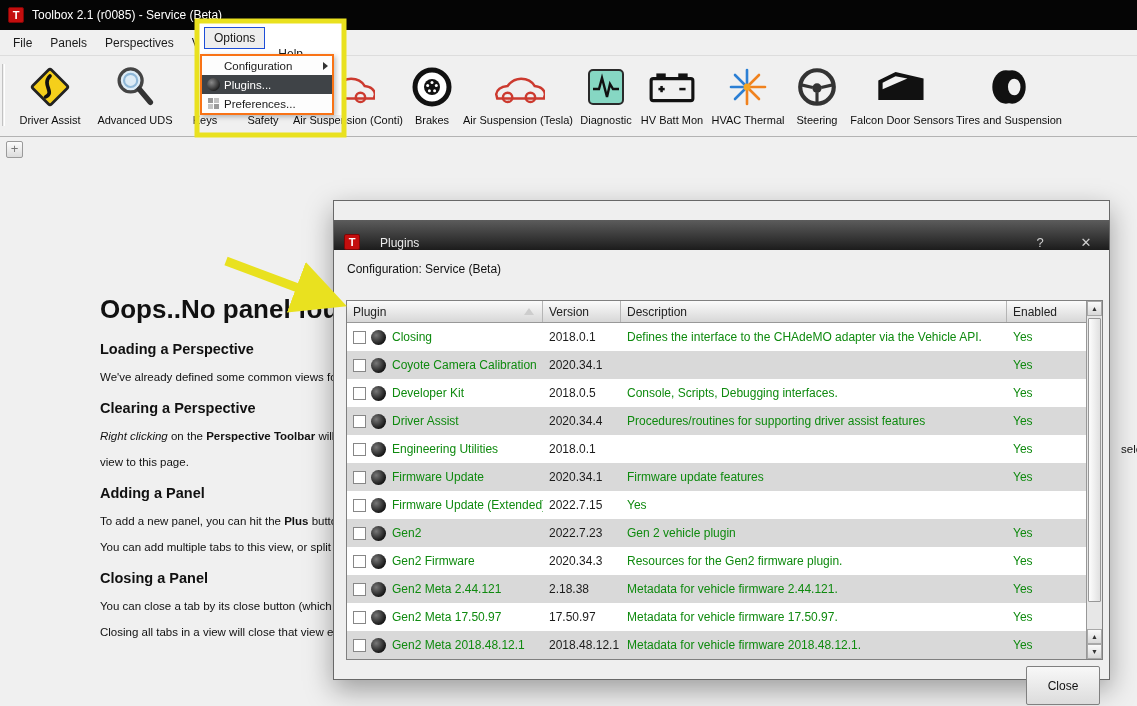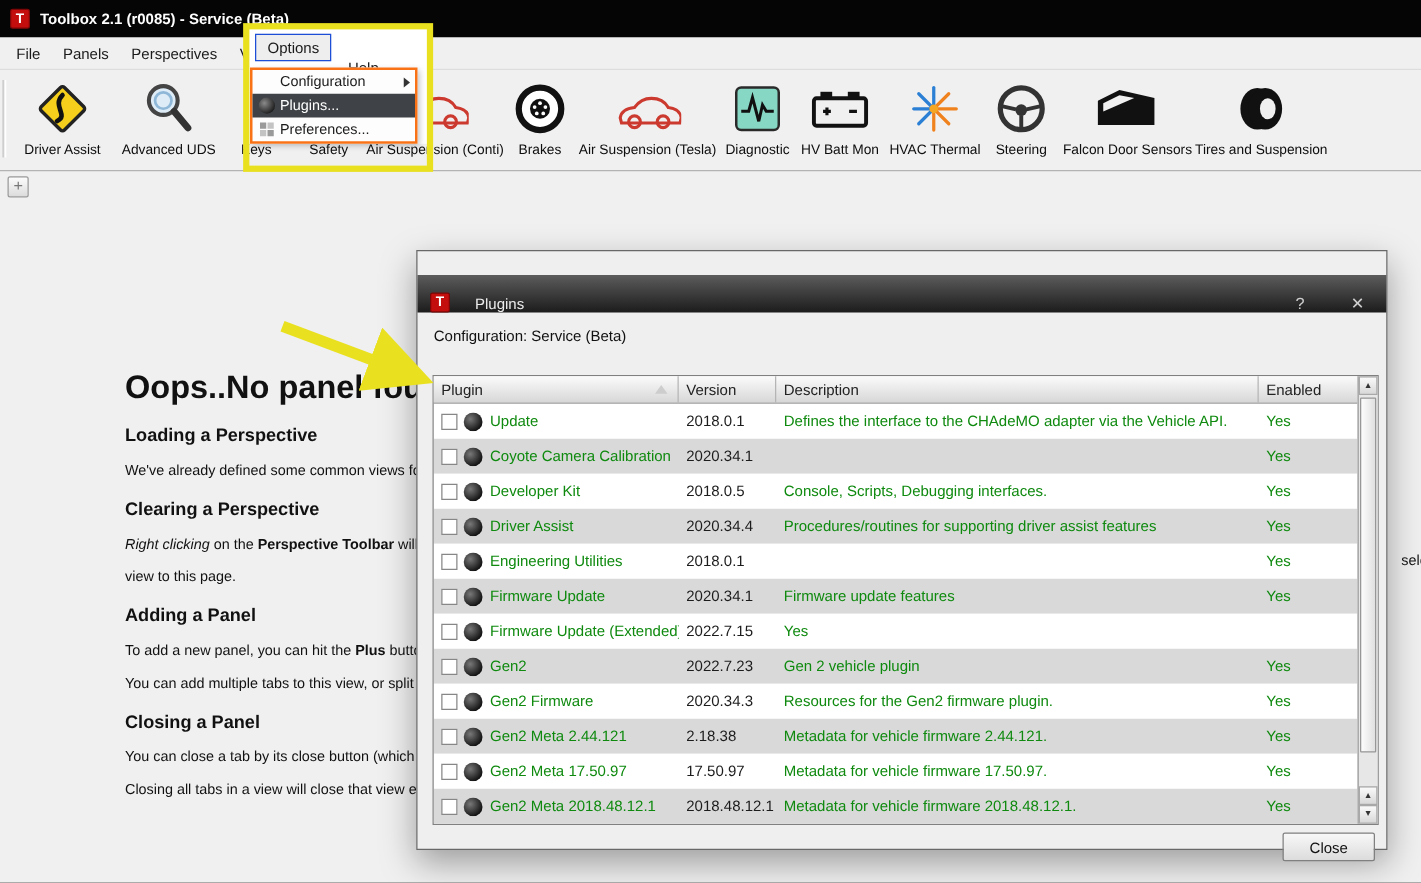--- a/index.html
+++ b/index.html
@@ -1,21 +1,21 @@
 <!DOCTYPE html>
 <html><head>
 <meta charset="utf-8">
 <style>
   *{margin:0;padding:0;box-sizing:border-box;}
   html,body{background:#777;}
   body{font-family:"Liberation Sans",sans-serif;}
   #app{position:relative;width:1137px;height:706px;background:#f0f0f0;overflow:hidden;}
 
   
-  .titlebar{position:absolute;left:0;top:0;width:100%;height:30px;background:#050505;display:flex;align-items:center;padding:0 8px;gap:8px;z-index:5;font-weight:bold;}
+  .titlebar{position:absolute;left:0;top:0;width:100%;height:30px;background:#050505;display:flex;align-items:center;padding:0 8px;gap:8px;z-index:5;}
   .t-logo{width:16px;height:16px;background:#c40e0e;border:1px solid #7d0606;border-radius:2px;color:#fff;font-weight:bold;font-size:11px;display:flex;align-items:center;justify-content:center;flex:none;}
   .t-logo::before{content:"T";}
   .win-title{color:#fff;font-size:12px;}
 
   
   .menubar{position:absolute;left:0;top:30px;width:100%;height:26px;background:#f0f0f0;border-bottom:1px solid #ddd;display:flex;align-items:center;font-size:12px;color:#1a1a1a;padding-left:4px;z-index:5;}
   .mitem{padding:4px 9px;white-space:nowrap;}
 
   
   .toolbar{position:absolute;left:0;top:56px;width:100%;height:81px;background:#f0f0f0;border-bottom:1px solid #b3b3b3;display:flex;align-items:flex-start;padding-left:6px;z-index:1;}
@@ -75,21 +75,21 @@
   .ver{color:#1c1c1c;}
   .cb{width:13px;height:13px;border:1px solid #878787;background:#fff;display:inline-block;margin-right:5px;flex:none;}
   .plug-ic{width:15px;height:15px;border-radius:50%;background:radial-gradient(circle at 35% 35%,#787878,#141414 72%);display:inline-block;margin-right:6px;flex:none;}
 
   .vscroll{width:16px;border-left:1px solid #989898;background:#e7e7e7;display:flex;flex-direction:column;}
   .sbtn{height:15px;flex:none;display:flex;align-items:center;justify-content:center;font-size:7px;color:#333;background:linear-gradient(#fafafa,#d8d8d8);border:1px solid #a8a8a8;}
   .sbtn.up::before{content:"▲";} .sbtn.down::before{content:"▼";}
   .strack{flex:1;position:relative;}
   .sthumb{position:absolute;left:1px;right:1px;top:2px;height:284px;background:linear-gradient(90deg,#fdfdfd,#e0e0e0);border:1px solid #979797;border-radius:1px;}
 
-  .close-btn{position:absolute;right:9px;top:416px;width:74px;height:23px;background:linear-gradient(#f8f8f8,#dcdcdc);border:1px solid #808080;border-radius:2px;font-size:12px;color:#111;display:flex;align-items:center;justify-content:center;}
+  .close-btn{position:absolute;right:9px;top:416px;width:74px;height:39px;background:linear-gradient(#f8f8f8,#dcdcdc);border:1px solid #808080;border-radius:2px;font-size:12px;color:#111;display:flex;align-items:center;justify-content:center;}
 
   
   .annot{position:absolute;left:0;top:0;width:1137px;height:706px;z-index:40;pointer-events:none;}
 </style>
 </head>
 <body>
 
 <div id="app">
 
   <div class="titlebar">
@@ -314,21 +314,21 @@
             <div class="th w-enabled">
                 <span>Enabled</span>
               </div>
           </div>
           <div class="tbody">
 
               <div class="trow">
                 <div class="td w-plugin">
                   <span class="cb"></span>
                   <span class="plug-ic"></span>
-                  <span class="green">Update</span>
+                  <span class="green">Closing</span>
                 </div>
                 <div class="td w-version ver">2018.0.1</div>
                 <div class="td w-desc green">Defines the interface to the CHAdeMO adapter via the Vehicle API.</div>
                 <div class="td w-enabled green">Yes</div>
               </div>
 
               <div class="trow">
                 <div class="td w-plugin">
                   <span class="cb"></span>
                   <span class="plug-ic"></span>

